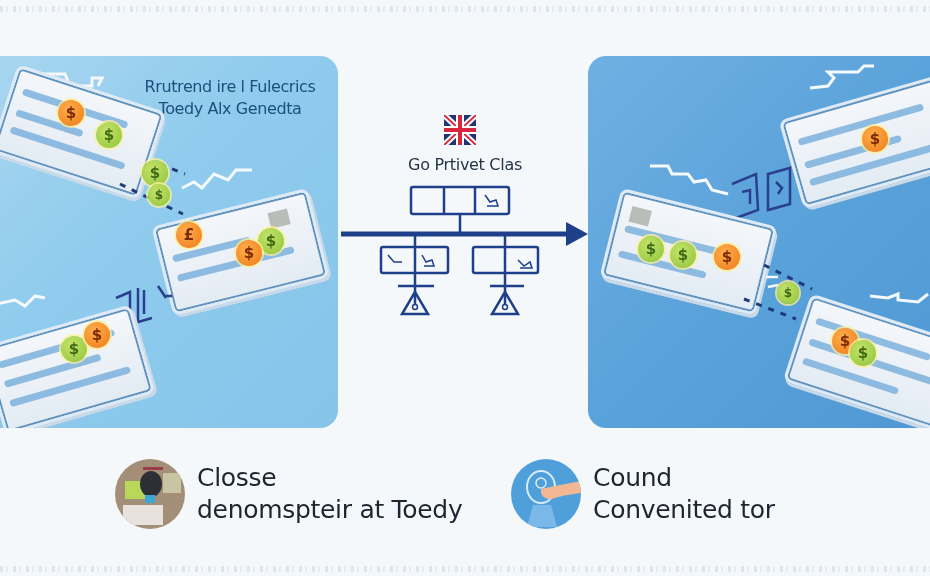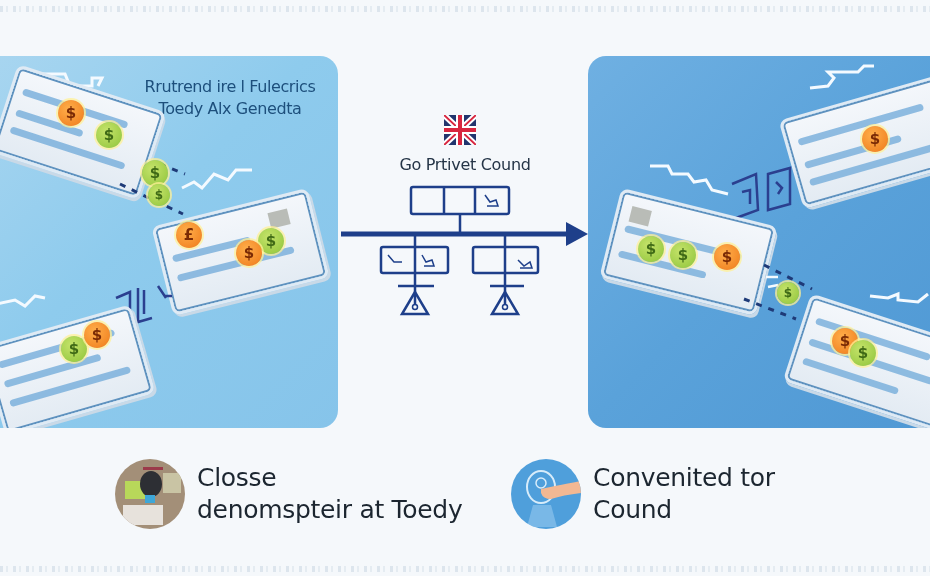--- a/index.html
+++ b/index.html
@@ -123,21 +123,21 @@
   <div class="coin orange" style="left:104px;top:266px;">$</div>
 </div>
 
 <svg id="flag" viewBox="0 0 32 30">
   <rect x="0" y="0" width="32" height="30" fill="#22356e"></rect>
   <path d="M0 0 L32 30 M32 0 L0 30" stroke="#fff" stroke-width="6"></path>
   <path d="M0 0 L32 30 M32 0 L0 30" stroke="#d8263f" stroke-width="2"></path>
   <path d="M16 0 V30 M0 15 H32" stroke="#fff" stroke-width="8"></path>
   <path d="M16 0 V30 M0 15 H32" stroke="#d8263f" stroke-width="4"></path>
 </svg>
-<div id="center-label">Go Prtivet Cound</div>
+<div id="center-label">Go Prtivet Clas</div>
 
 <svg id="center-diagram" viewBox="0 0 250 220">
   <g stroke="#1e3f8a" stroke-width="2.5" fill="none">
 
     <rect x="73" y="77" width="98" height="27" rx="2"></rect>
     <line x1="106" y1="77" x2="106" y2="104"></line>
     <line x1="137" y1="77" x2="137" y2="104"></line>
     <line x1="122" y1="104" x2="122" y2="124"></line>
 
     <rect x="43" y="137" width="67" height="26" rx="2"></rect>
@@ -228,18 +228,18 @@
 <div class="bottom-item" style="left:511px;top:459px;">
   <div class="avatar" style="background:#4f9fdb;">
     <svg width="70" height="70" viewBox="0 0 70 70">
       <ellipse cx="30" cy="28" rx="14" ry="16" stroke="#d7ecfa" stroke-width="2" fill="none"></ellipse>
       <circle cx="30" cy="24" r="5" stroke="#d7ecfa" stroke-width="1.5" fill="none"></circle>
       <path d="M16 68 L22 46 L40 46 L46 68 Z" fill="#8cc3ec" opacity=".7"></path>
       <path d="M30 30 Q38 28 70 22 L70 34 Q52 36 40 40 Q32 40 30 34 Z" fill="#f2b893"></path>
     </svg>
   </div>
   <div class="bottom-text">
+    <div>Cound</div>
     <div>Convenited tor</div>
-    <div>Cound</div>
   </div>
 </div>
 
 <div class="noise-strip" style="top:566px;"></div>
 
 </body></html>

